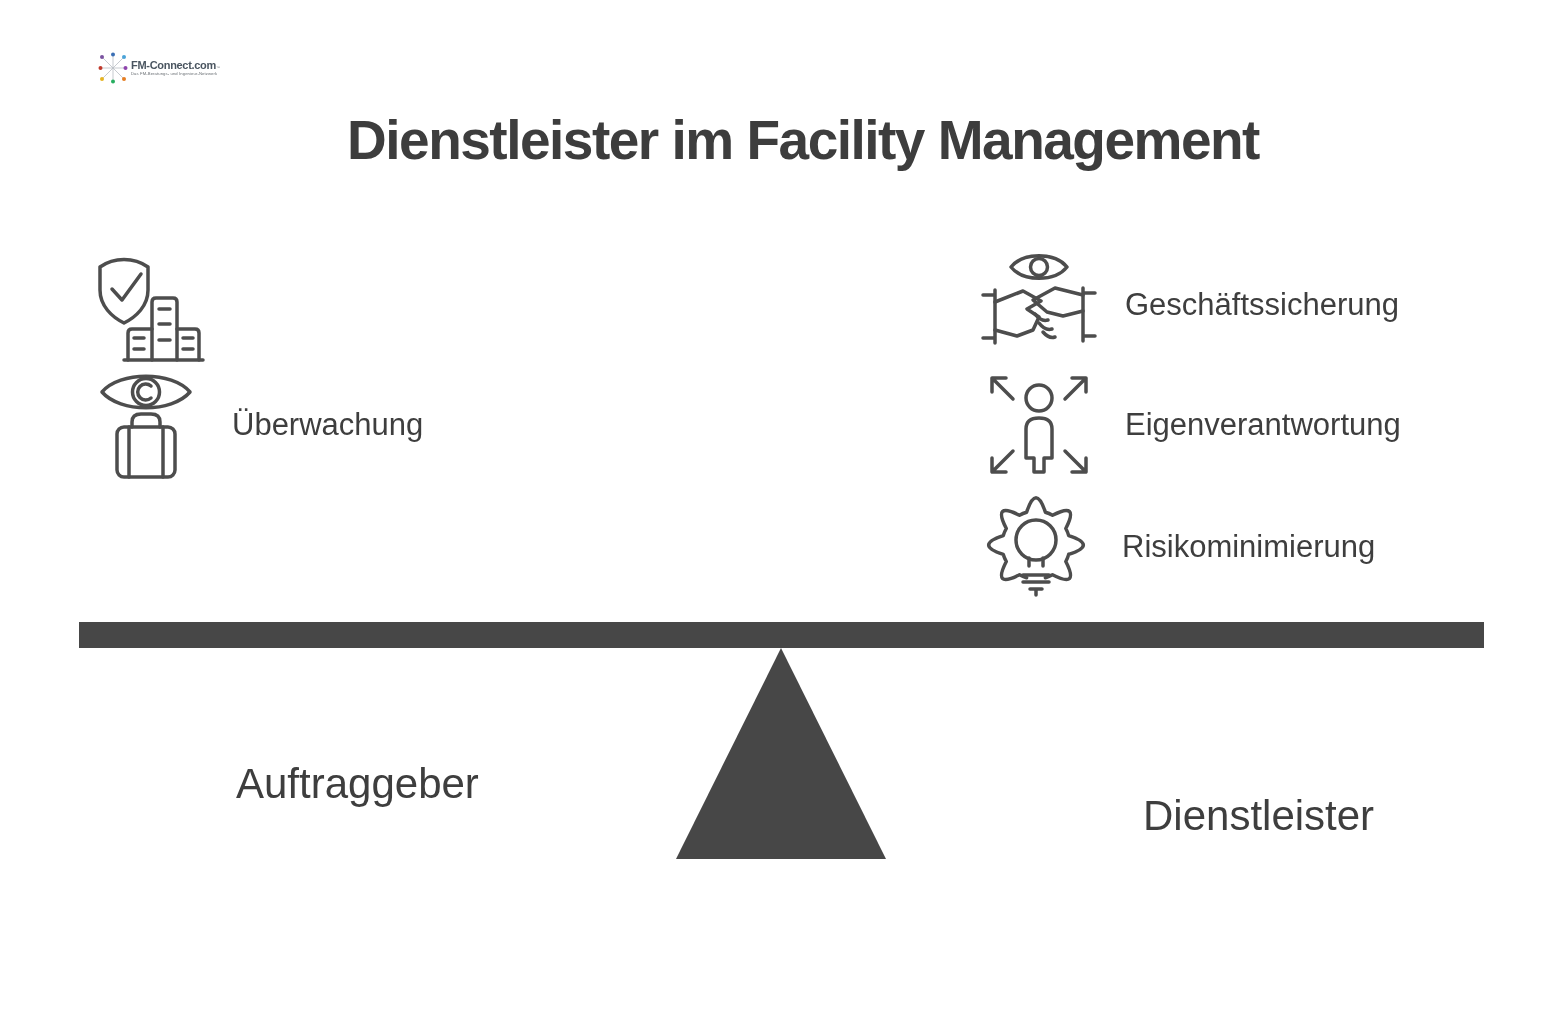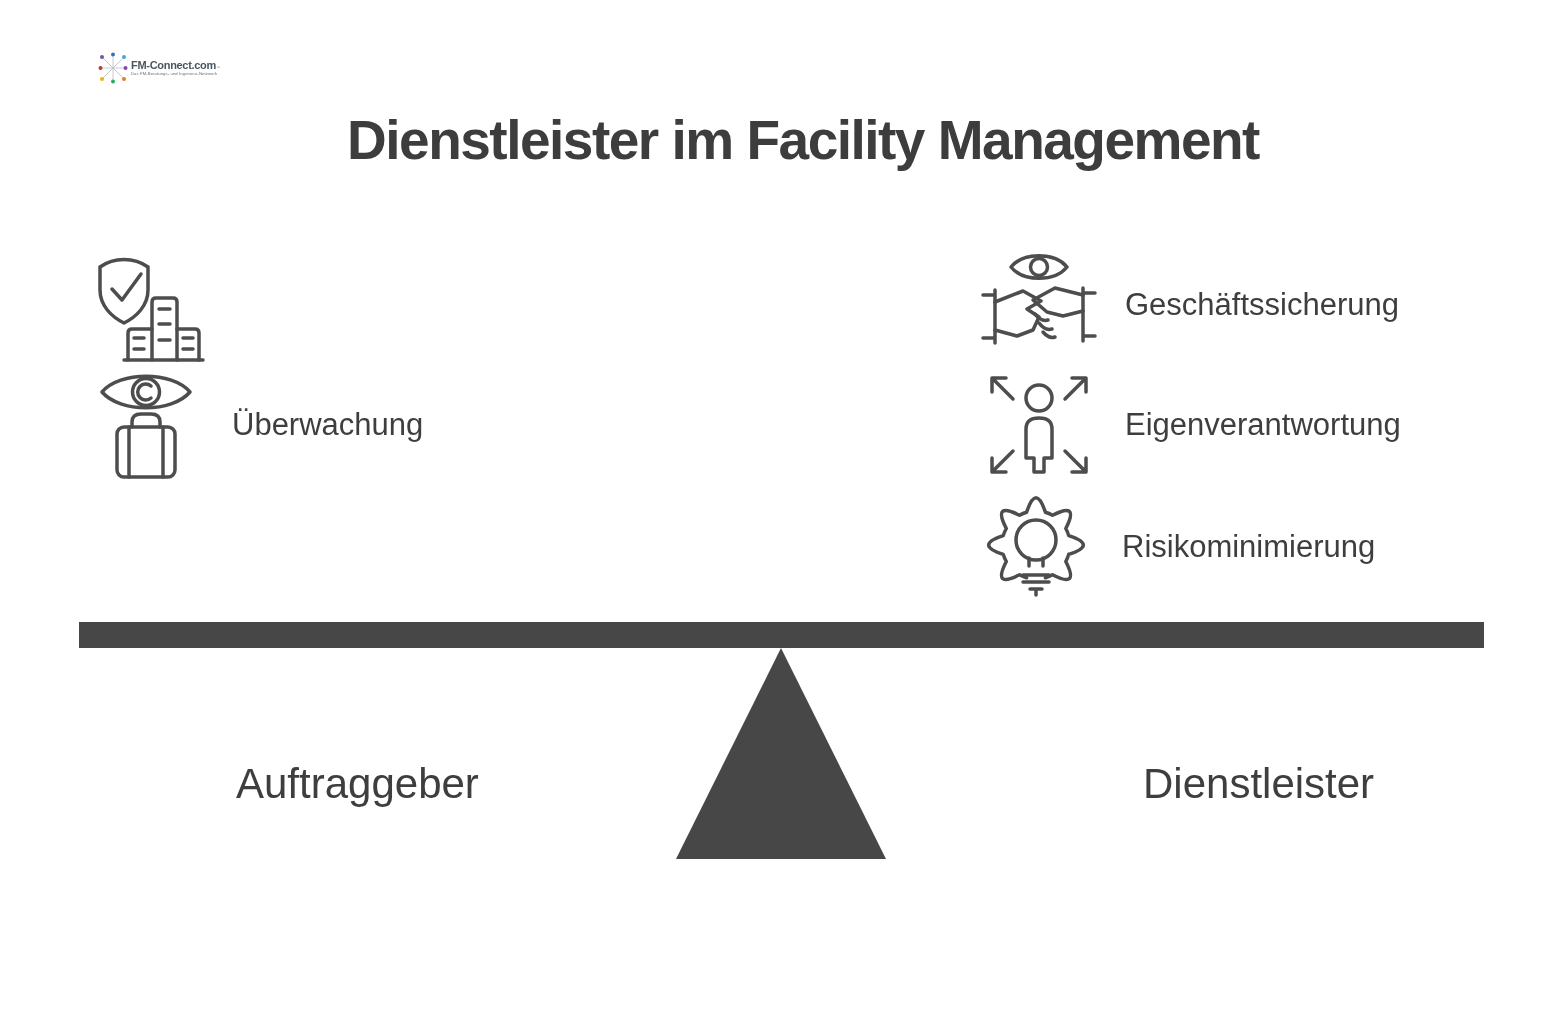--- a/index.html
+++ b/index.html
@@ -31,21 +31,21 @@
   .row-r3{left:952px;top:486px;}
   
   .beam{position:absolute;left:55px;top:622px;width:1405px;height:26px;background:#474747;}
   .fulcrum{
     position:absolute;left:652px;top:648px;width:0;height:0;
     border-left:105px solid transparent;border-right:105px solid transparent;
     border-bottom:211px solid #474747;
   }
   .side-label{position:absolute;font-size:42px;color:#3e3e3e;white-space:nowrap;}
   .side-label-left{left:212px;top:760px;}
-  .side-label-right{left:1119px;top:760px;}
+  .side-label-right{left:1119px;top:792px;}
   
   .licon{fill:none;stroke:#4d4d4d;stroke-width:3.5;stroke-linecap:round;stroke-linejoin:round;}
 </style>
 </head>
 <body>
 
 <div class="canvas">
 
   <div class="logo">
     <svg width="30" height="32" viewBox="0 0 30 32">

